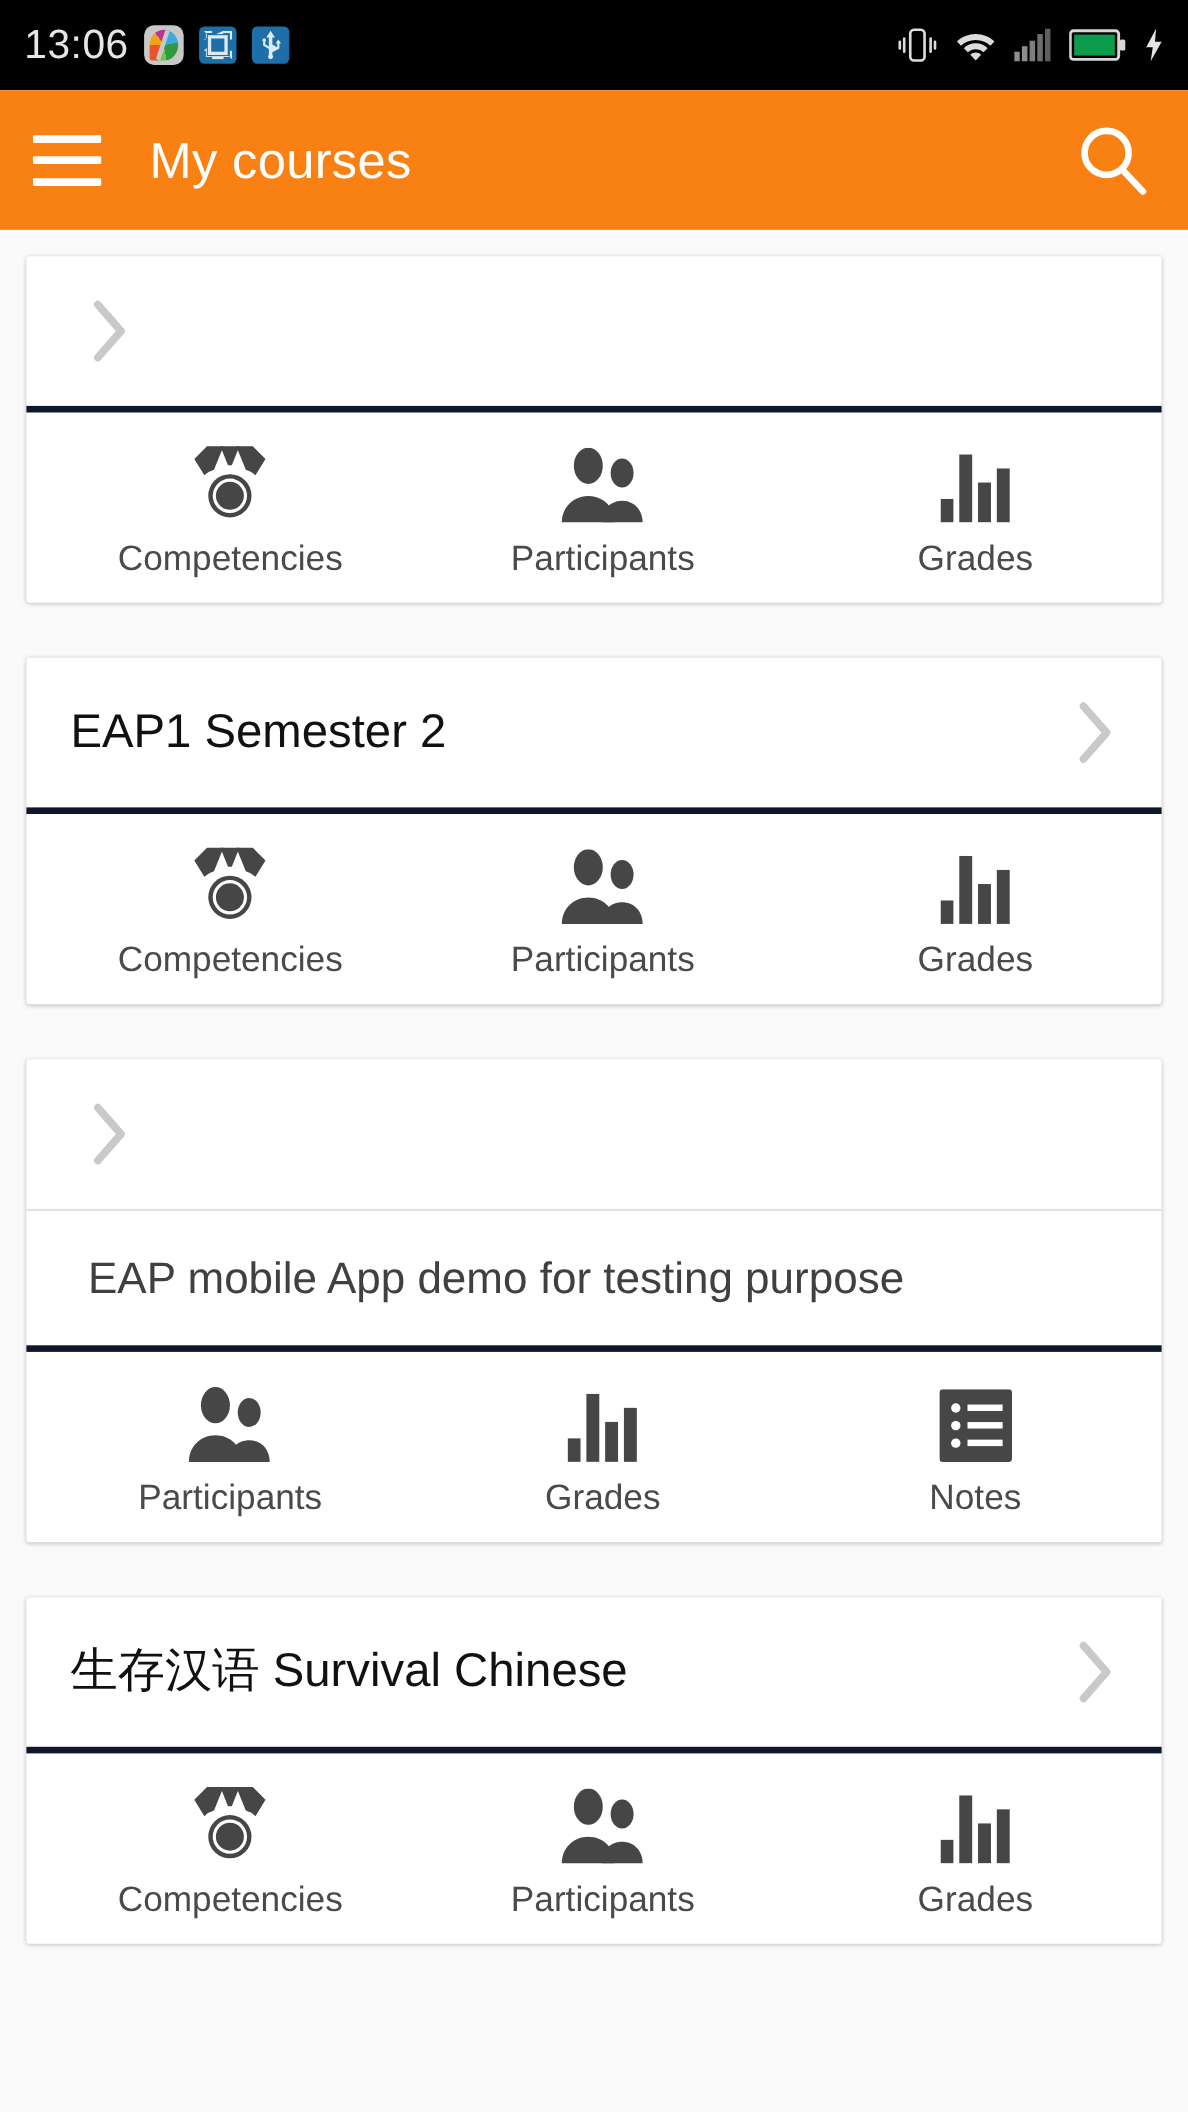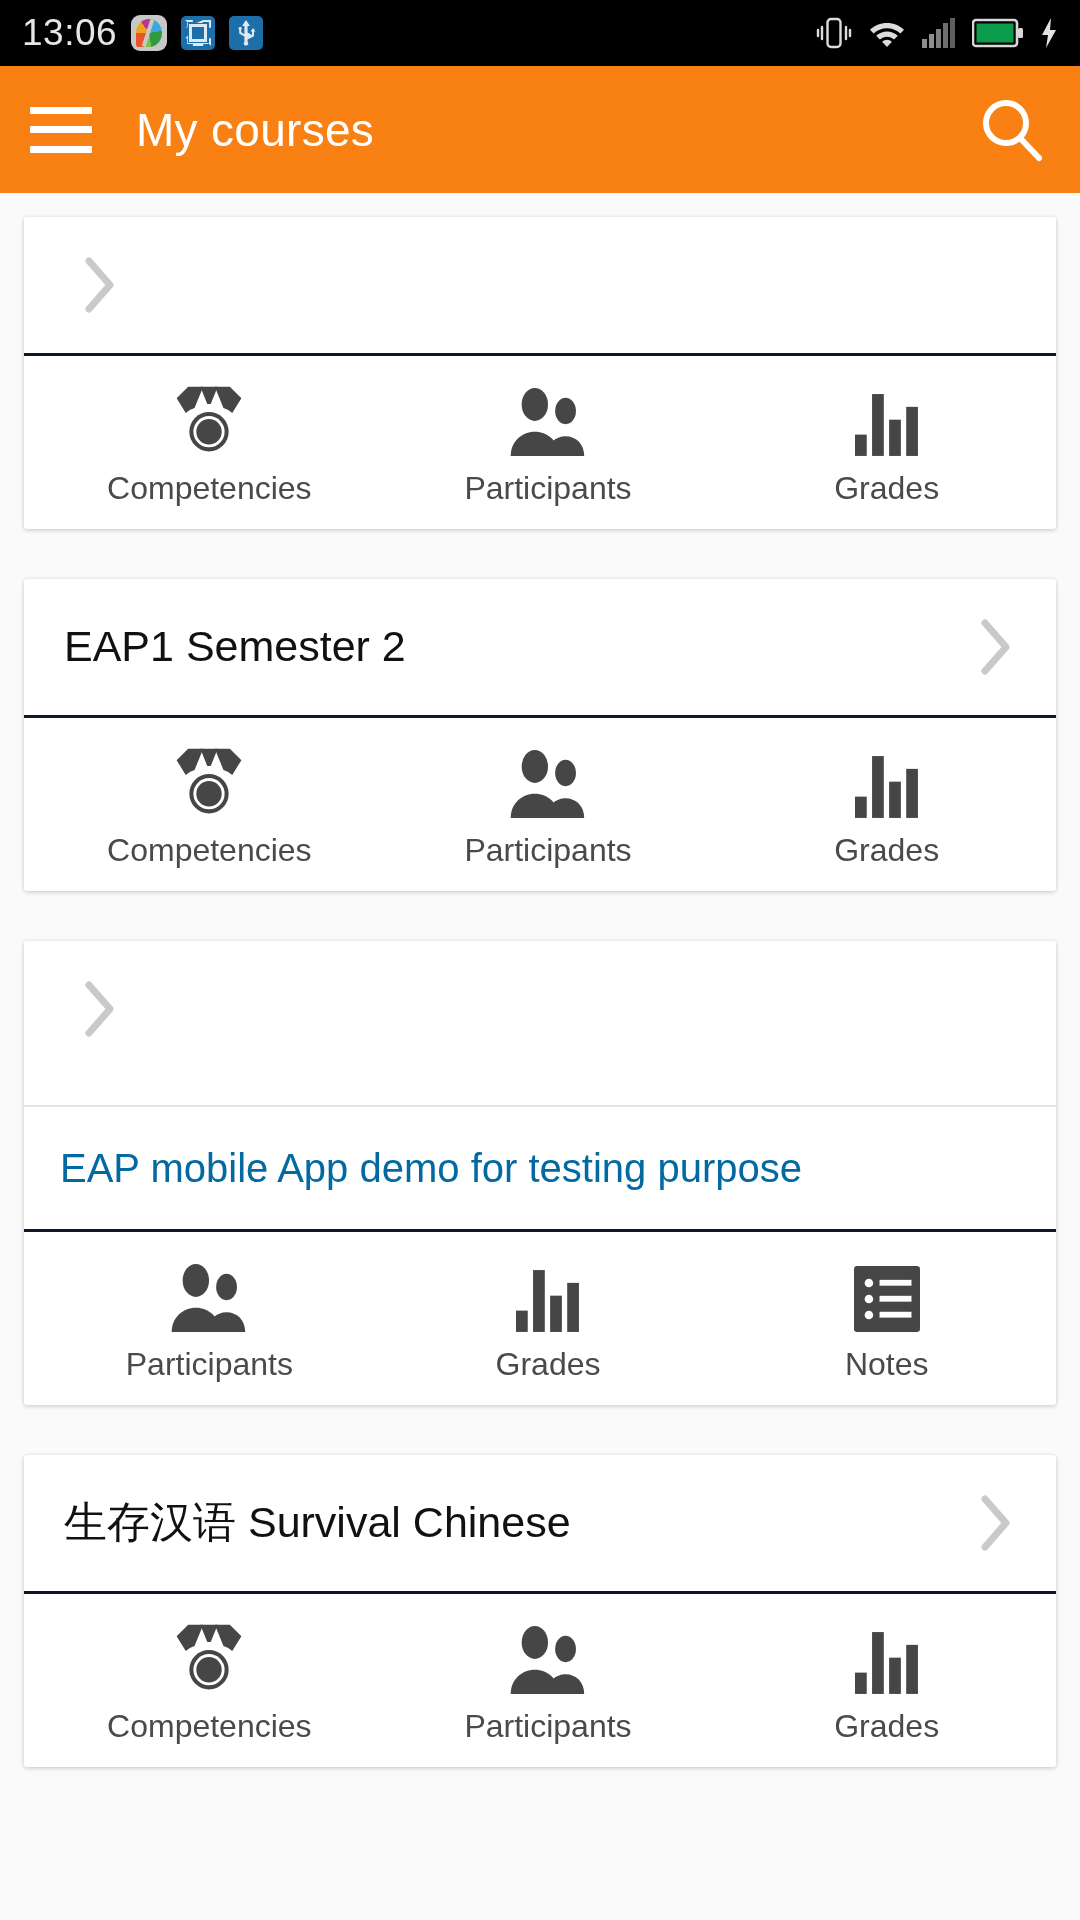--- a/index.html
+++ b/index.html
@@ -5,21 +5,21 @@
   * { margin:0; padding:0; box-sizing:border-box; }
   html, body {
     width:1080px; height:1920px;
     background:#fafafa;
     font-family:"Liberation Sans", sans-serif;
     overflow:hidden;
   }
 
   
   .statusbar{
-    height:66px; width:100%;
+    height:82px; width:100%;
     background:#000;
     display:flex; align-items:center;
     padding:0 22px;
     color:#e8e8e8;
   }
   .sb-left{ display:flex; align-items:center; gap:14px; }
   .sb-time{ font-size:37px; letter-spacing:0.5px; color:#e6e6e6; font-weight:400; }
   .sb-right{ margin-left:auto; display:flex; align-items:center; gap:16px; }
 
   .ic-app{
@@ -98,25 +98,25 @@
   }
   .course-title{
     font-size:43px; color:#111; font-weight:400; flex:1; line-height:1.2;
   }
   .chev{
     width:40px; height:64px; flex:0 0 auto; margin-left:16px;
     display:flex; align-items:center; justify-content:center;
   }
   .course-summary{
     border-top:2px solid #e3e3e3;
-    padding:36px 36px;
-    font-size:40px; color:#0369a1; line-height:1.25;margin-top:28px;
+    padding:36px 56px;
+    font-size:40px; color:#404040; line-height:1.25;
   }
   .actions{
-    border-top:3px solid #0f172a;
+    border-top:6px solid #0f172a;
     display:flex;
     padding:26px 0 22px 16px;
     justify-content:center;
   }
   .action{
     flex:1 1 0;
     display:flex; flex-direction:column; align-items:center; gap:14px;
     cursor:pointer;
   }
   .action-ico{ height:74px; display:flex; align-items:flex-end; justify-content:center; }

